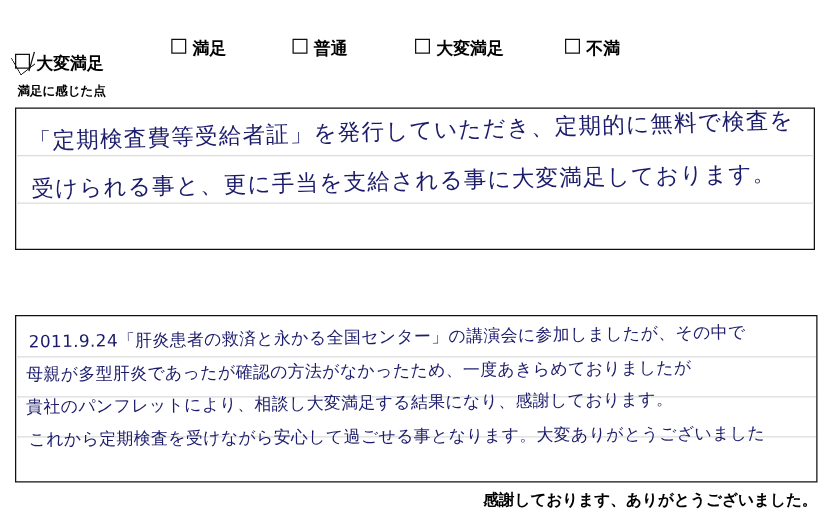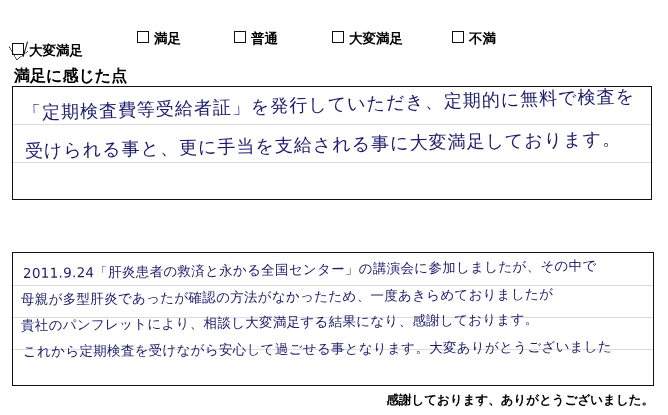--- a/index.html
+++ b/index.html
@@ -96,21 +96,21 @@
   #c1 { left: 125px; top: 0px; }
   #c2 { left: 222px; top: 0px; }
   #c3 { left: 320px; top: 0px; }
   #c4 { left: 440px; top: 0px; }
 
   
   .sublabel {
     position: absolute;
     left: 14px;
     top: 66px;
-    font-size: 16px;
+    font-size: 10px;
     font-weight: bold;
   }
   .answer-box {
     position: absolute;
     border: 1.5px solid #111;
     background: #fff;
     overflow: hidden;
   }
   #box1 {
     left: 12px;

